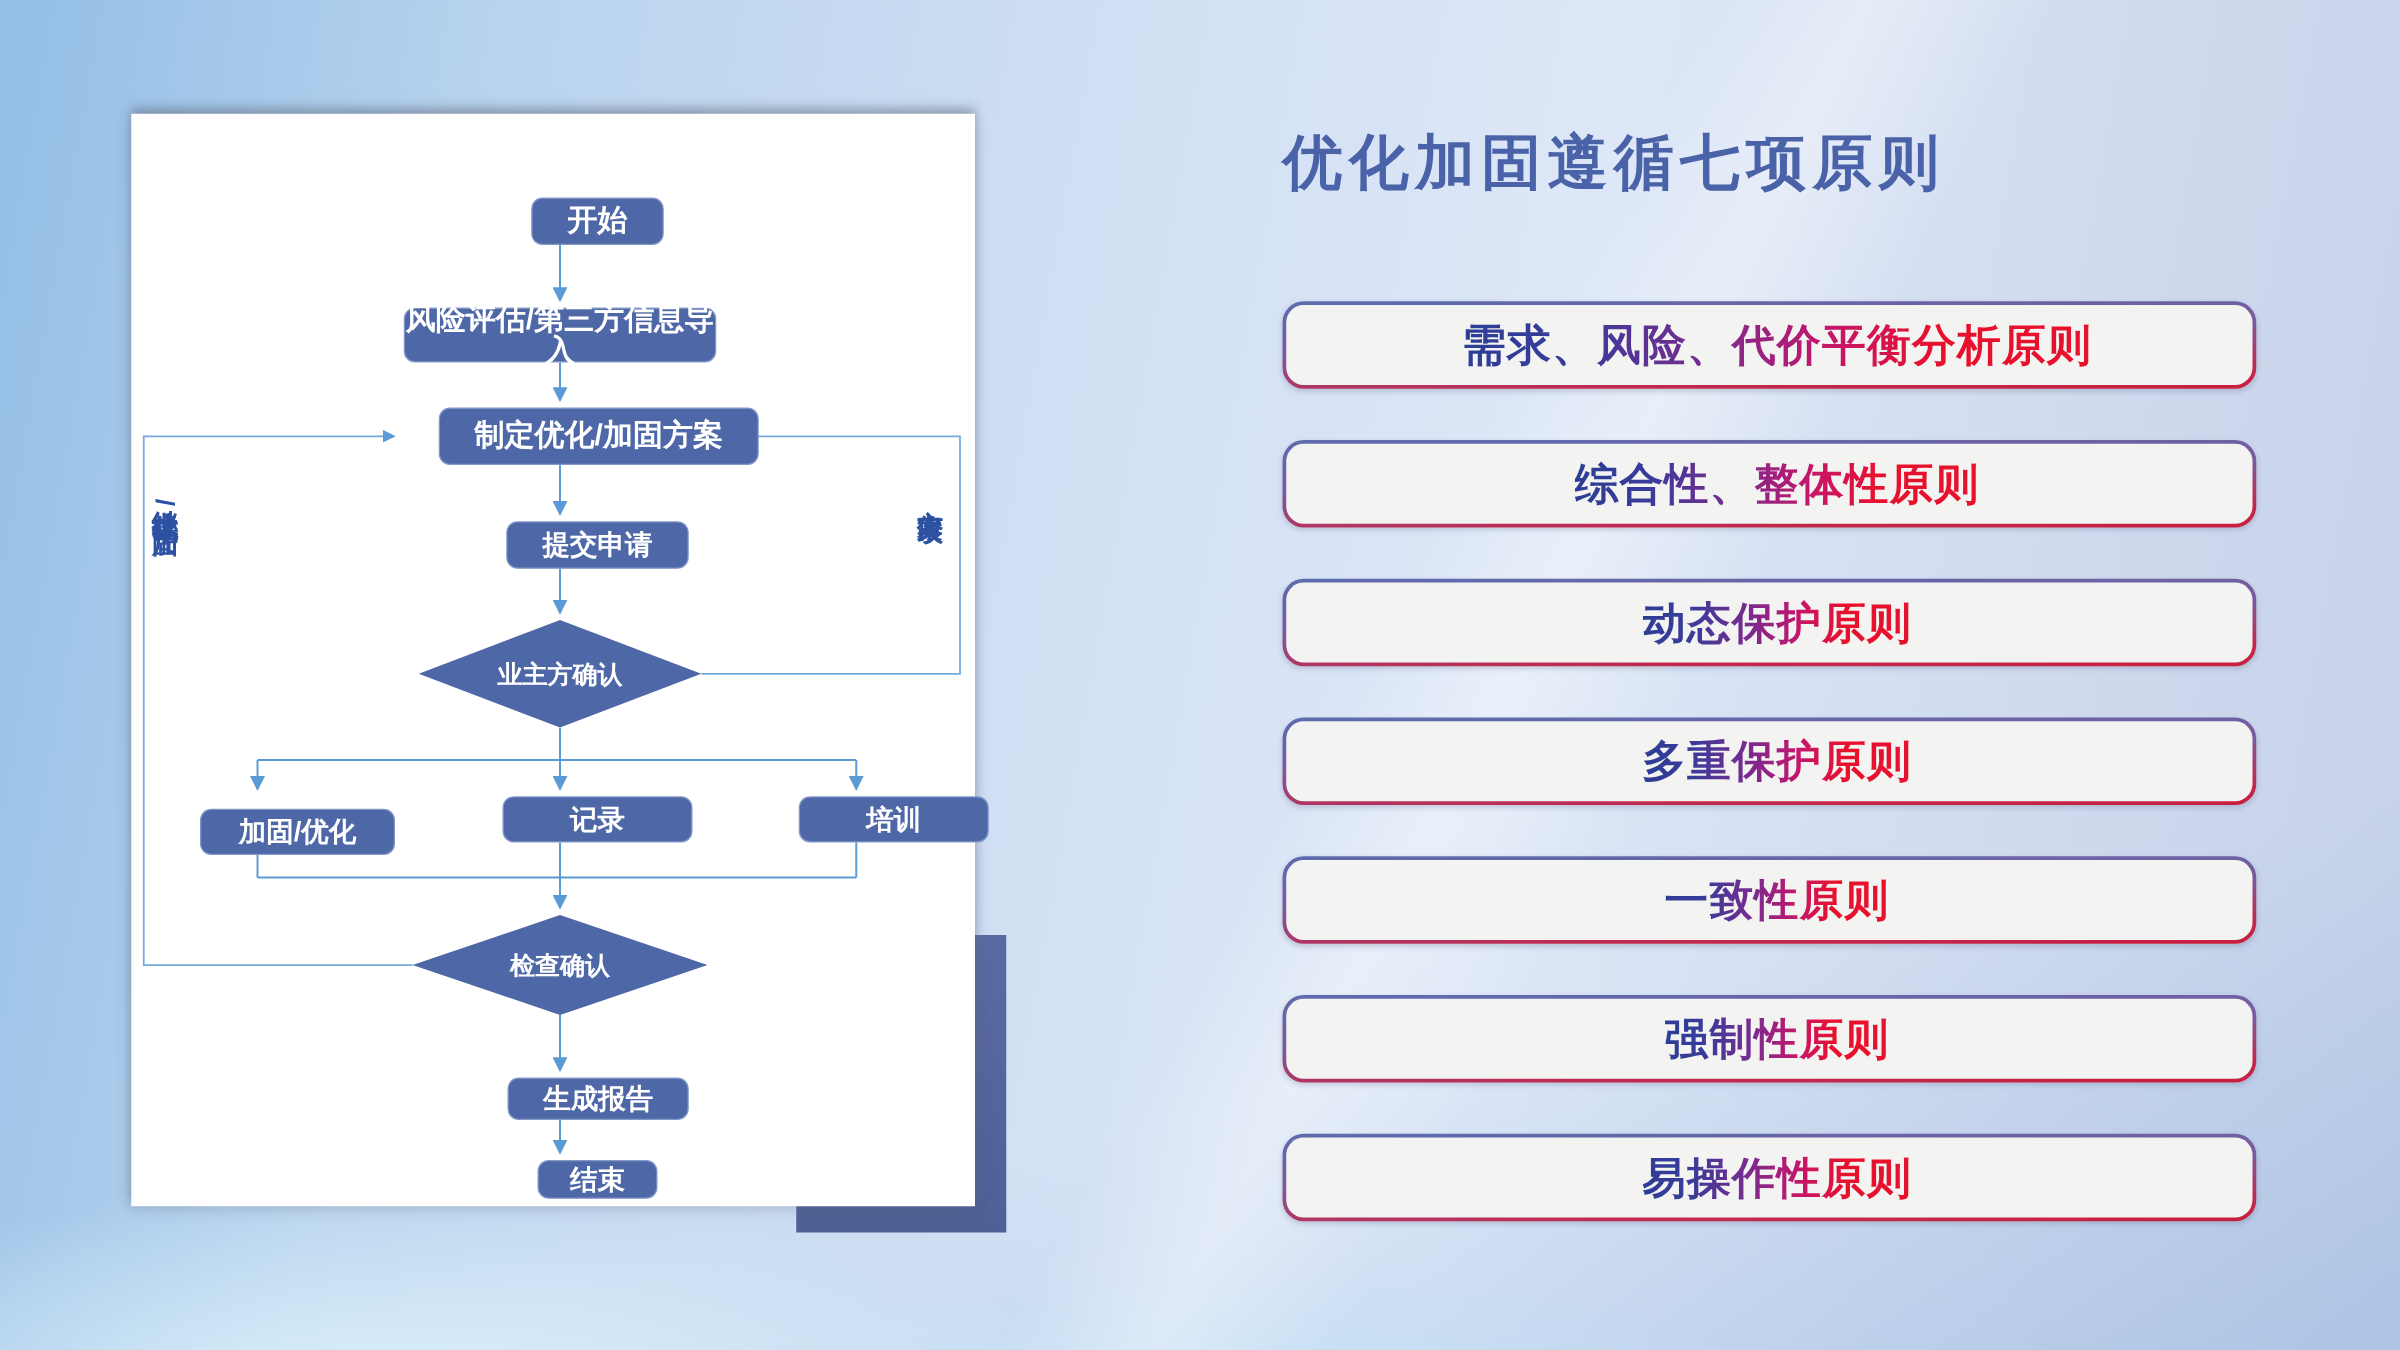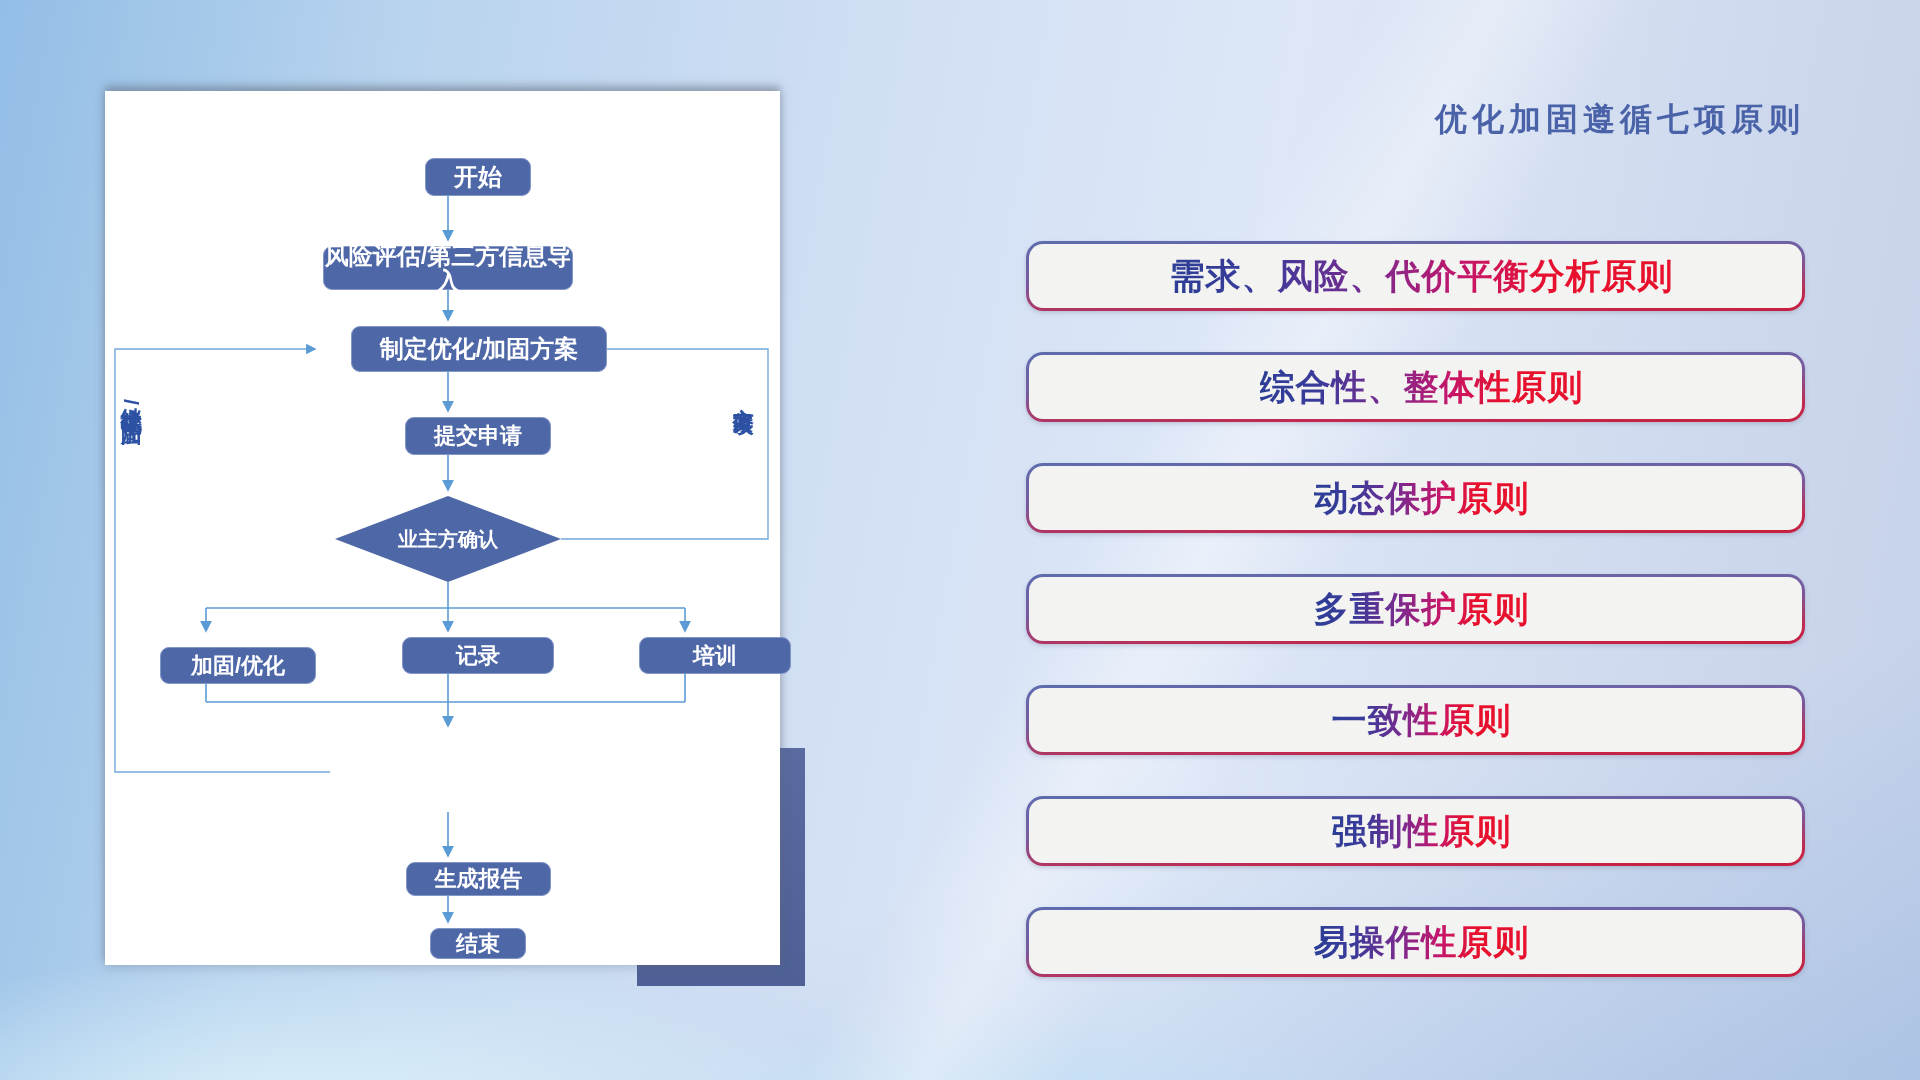--- a/index.html
+++ b/index.html
@@ -41,21 +41,21 @@
     clip-path:polygon(50% 0, 100% 50%, 50% 100%, 0 50%);
   }
   .vlabel{
     position:absolute; writing-mode:vertical-rl; color:#2d51a3;
     font-weight:bold; font-size:21px; letter-spacing:2px; line-height:1.15;
   }
 
   
   .panel-title{
     position:absolute; left:1026px; top:98px; width:779px;
-    text-align:right; font-size:32px; font-weight:bold; letter-spacing:5px;
+    text-align:left; font-size:48px; font-weight:bold; letter-spacing:5px;
     color:#4a62a8;
   }
   .principles{ position:absolute; left:1026px; top:241px; width:779px; }
   .principle-wrap{
     width:779px; height:70px; margin-bottom:41px; border-radius:17px; padding:3px;
     background:linear-gradient(178deg,#5c6cae 0%, #7a5a9e 45%, #c02a50 80%, #c81f3e 100%);
     box-shadow:0 2px 4px rgba(90,100,130,.25);
   }
   .principle-inner{
     width:100%; height:100%; border-radius:14px; background:#f3f3f2;
@@ -117,20 +117,21 @@
     <div class="node fs22" style="left:270px; top:326px; width:146px; height:38px;">提交申请</div>
 
     <div class="diamond fs20" style="left:230px; top:405px; width:226px; height:86px;">业主方确认</div>
 
     <div class="node fs22" style="left:25px;  top:556px; width:156px; height:37px;">加固/优化</div>
 
     <div class="node fs22" style="left:267px; top:546px; width:152px; height:37px;">记录</div>
 
     <div class="node fs22" style="left:504px; top:546px; width:152px; height:37px;">培训</div>
 
+    <div class="diamond fs20" style="left:225px; top:641px; width:236px; height:80px;">检查确认</div>
 
     <div class="node fs22" style="left:271px; top:771px; width:145px; height:34px;">生成报告</div>
 
     <div class="node fs22" style="left:295px; top:837px; width:96px; height:31px;">结束</div>
 
     <div class="vlabel" style="left:14px; top:300px;">继续优化/加固</div>
 
     <div class="vlabel" style="left:626px; top:300px;">方案修改</div>
 
   </div>

